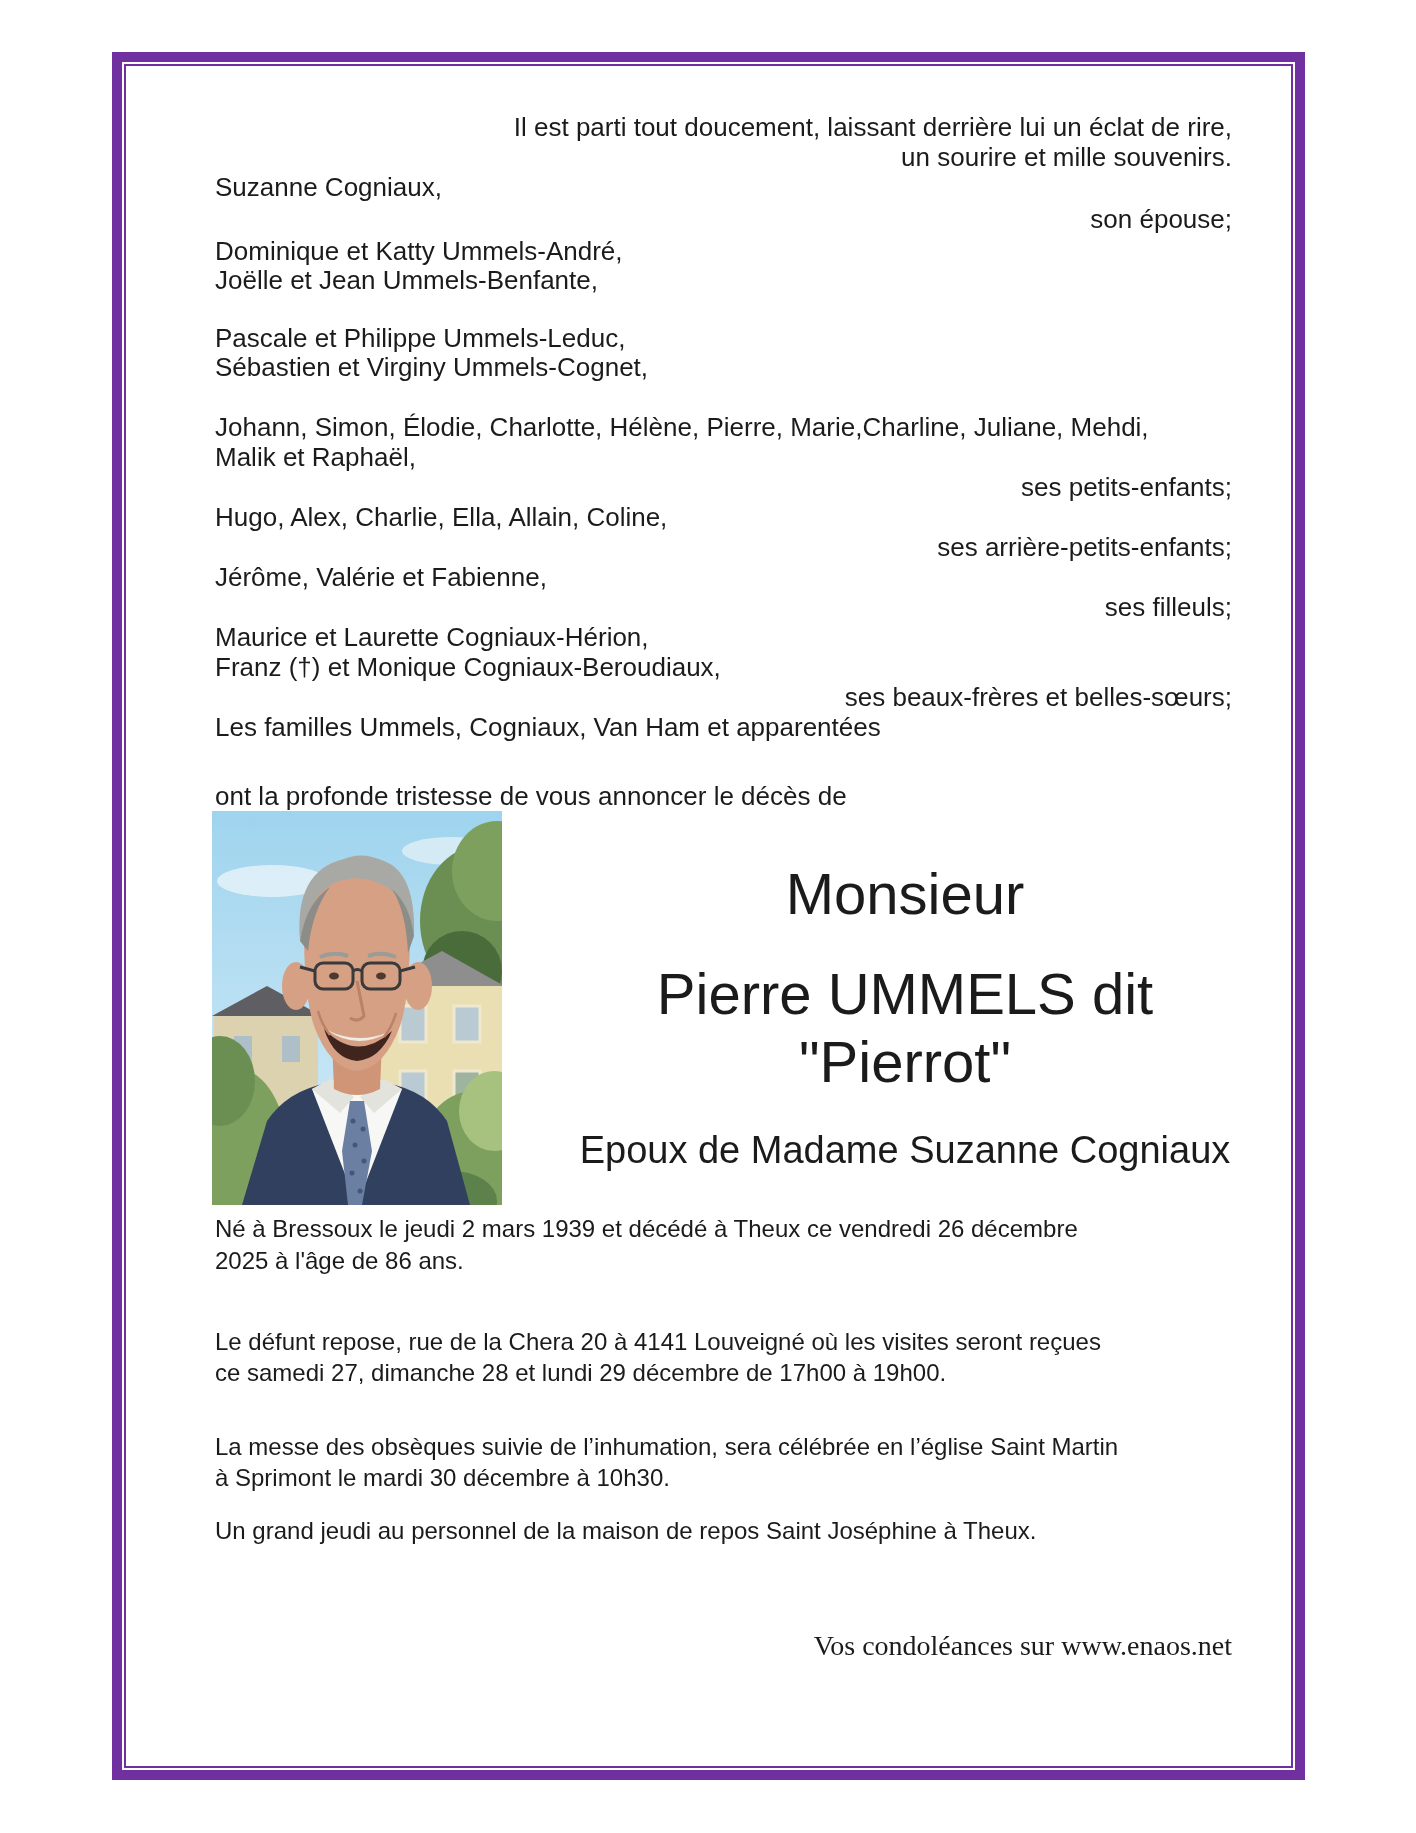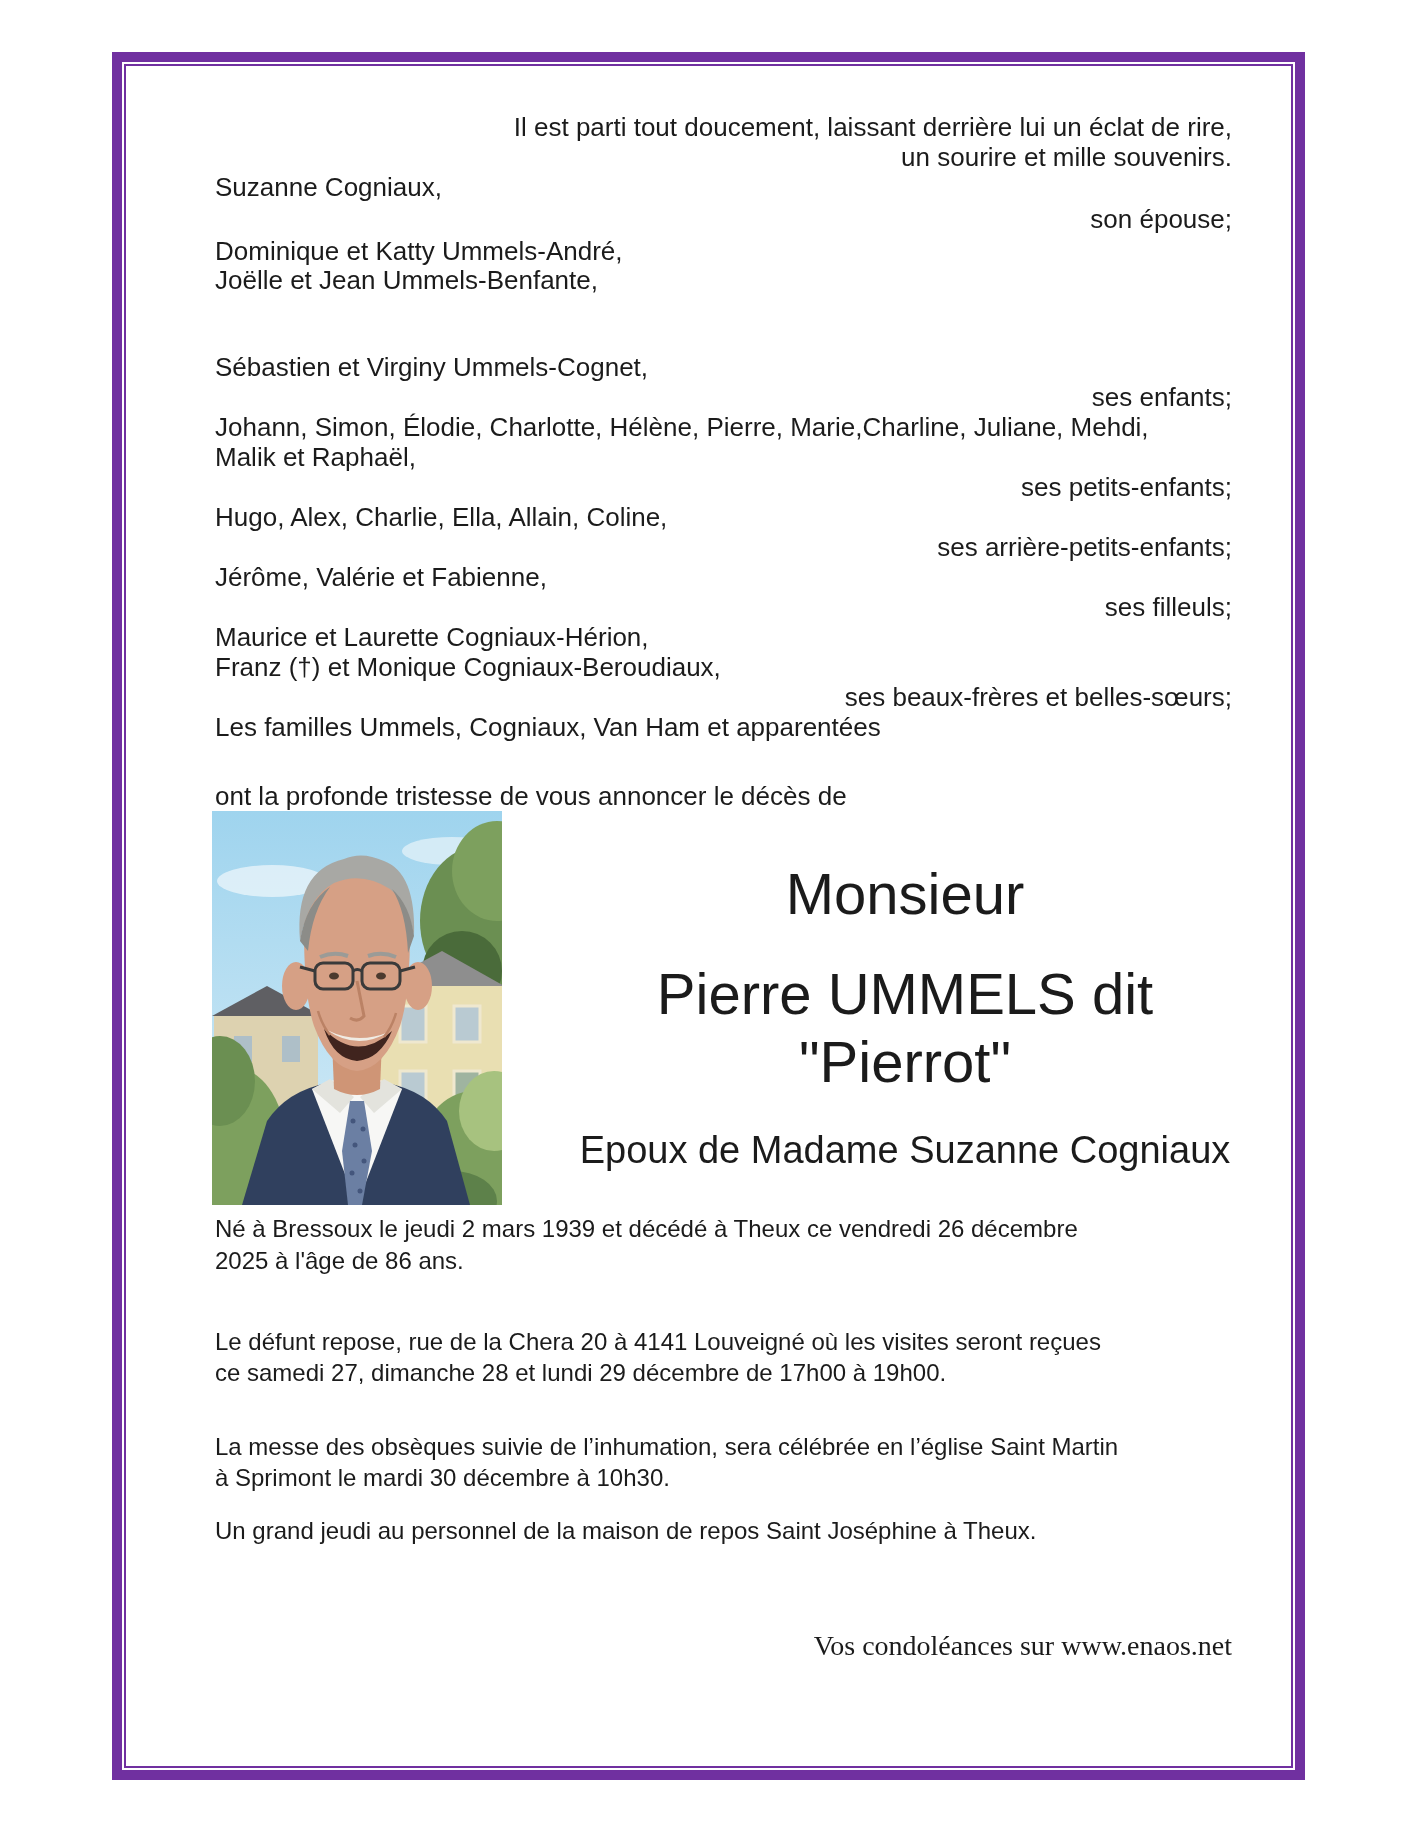--- a/index.html
+++ b/index.html
@@ -42,22 +42,22 @@
   </div>
 
   <div class="ln rt" style="top:112px">Il est parti tout doucement, laissant derrière lui un éclat de rire,</div>
   <div class="ln rt" style="top:142px">un sourire et mille souvenirs.</div>
 
   <div class="ln" style="top:172px">Suzanne Cogniaux,</div>
   <div class="ln rt" style="top:204px">son épouse;</div>
 
   <div class="ln" style="top:236px">Dominique et Katty Ummels-André,</div>
   <div class="ln" style="top:265px">Joëlle et Jean Ummels-Benfante,</div>
+  <div class="ln" style="top:323px">Pascale et Philippe Ummels-Leduc,</div>
   <div class="ln" style="top:352px">Sébastien et Virginy Ummels-Cognet,</div>
-  <div class="ln rt" style="top:382px">ses enfants;</div>
 
   <div class="ln" style="top:412px">Johann, Simon, Élodie, Charlotte, Hélène, Pierre, Marie,Charline, Juliane, Mehdi,</div>
   <div class="ln" style="top:442px">Malik et Raphaël,</div>
   <div class="ln rt" style="top:472px">ses petits-enfants;</div>
 
   <div class="ln rt" style="top:532px">ses arrière-petits-enfants;</div>
   <div class="ln" style="top:502px">Hugo, Alex, Charlie, Ella, Allain, Coline,</div>
 
   <div class="ln" style="top:562px">Jérôme, Valérie et Fabienne,</div>
   <div class="ln rt" style="top:592px">ses filleuls;</div>

